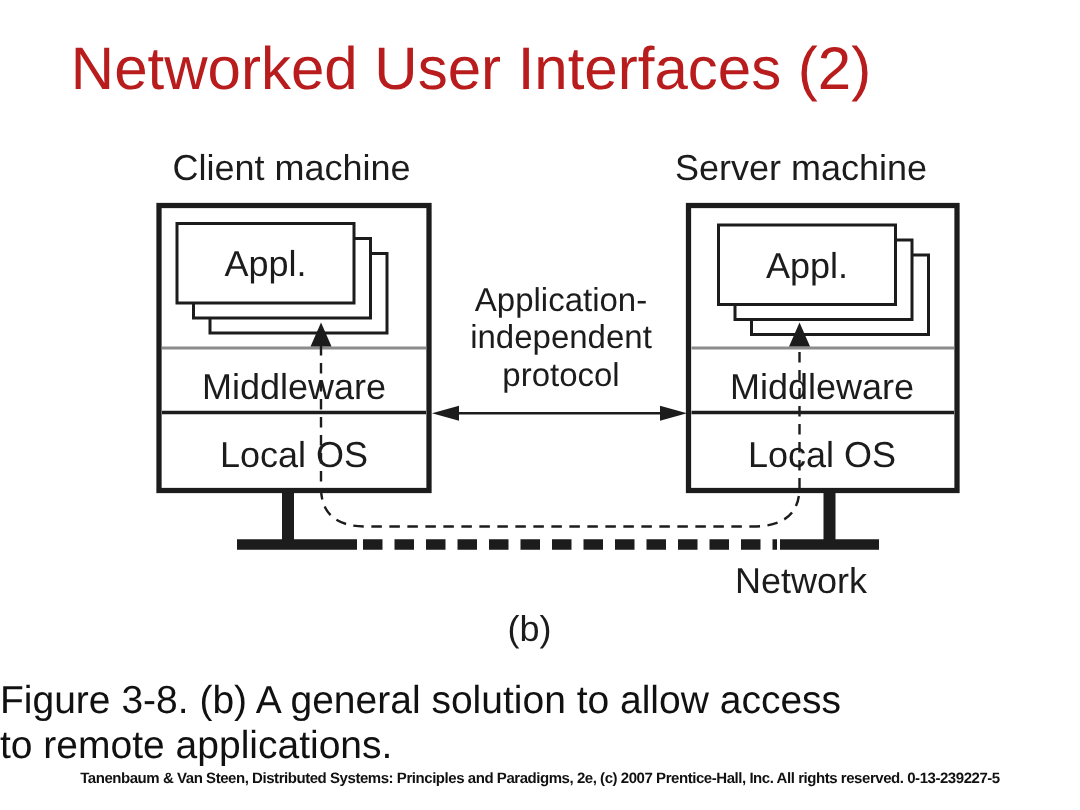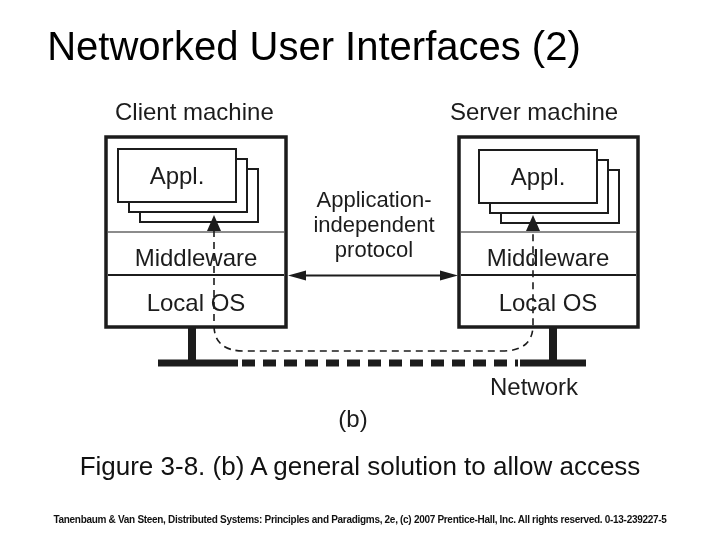--- a/index.html
+++ b/index.html
@@ -2,26 +2,26 @@
 <html><head>
 <meta charset="utf-8">
 <style>
   html,body{margin:0;padding:0;}
   body{
     width:720px;height:540px;position:relative;background:#ffffff;overflow:hidden;
     font-family:"Liberation Sans", sans-serif;color:#1c1c1c;
   }
   .slide-title{
     position:absolute;top:20px;left:0;width:628px;text-align:center;
-    font-size:40px;line-height:52px;color:#000000;font-weight:400;
+    font-size:40px;line-height:52px;color:#b91c1c;font-weight:400;
     letter-spacing:0px;white-space:nowrap;
   }
   .diagram-svg{position:absolute;left:0;top:0;}
   .caption{
-    position:absolute;top:451px;left:0;width:720px;text-align:center;
+    position:absolute;top:451px;left:0;width:720px;
     font-size:26px;line-height:30px;color:#111111;
   }
   .footer{
     position:absolute;top:514px;left:4px;width:712px;
     font-size:10px;font-weight:700;color:#111111;letter-spacing:-0.3px;
     white-space:nowrap;
     text-align:center;
   }
   svg text{
     font-family:"Liberation Sans", sans-serif;
@@ -91,15 +91,16 @@
     <line x1="242" y1="363" x2="518" y2="363" stroke="#1c1c1c" stroke-width="7" stroke-dasharray="13 8"></line>
     <rect x="520" y="359.5" width="66" height="7" fill="#1c1c1c"></rect>
     <text x="490" y="395">Network</text>
   </g>
 
   <text x="353" y="427" text-anchor="middle">(b)</text>
 </svg>
 
 <div class="caption">
   <div>Figure 3-8. (b) A general solution to allow access</div>
+  <div>to remote applications.</div>
 </div>
 
 <div class="footer">Tanenbaum &amp; Van Steen, Distributed Systems: Principles and Paradigms, 2e, (c) 2007 Prentice-Hall, Inc. All rights reserved. 0-13-239227-5</div>
 
 </body></html>

